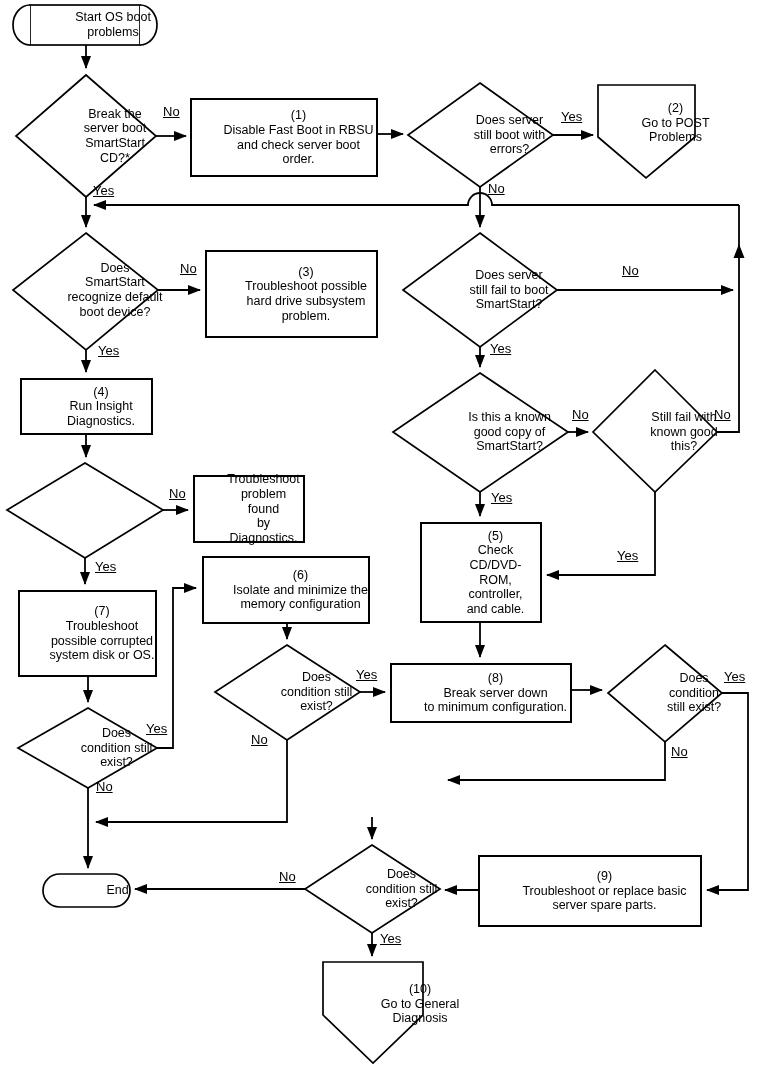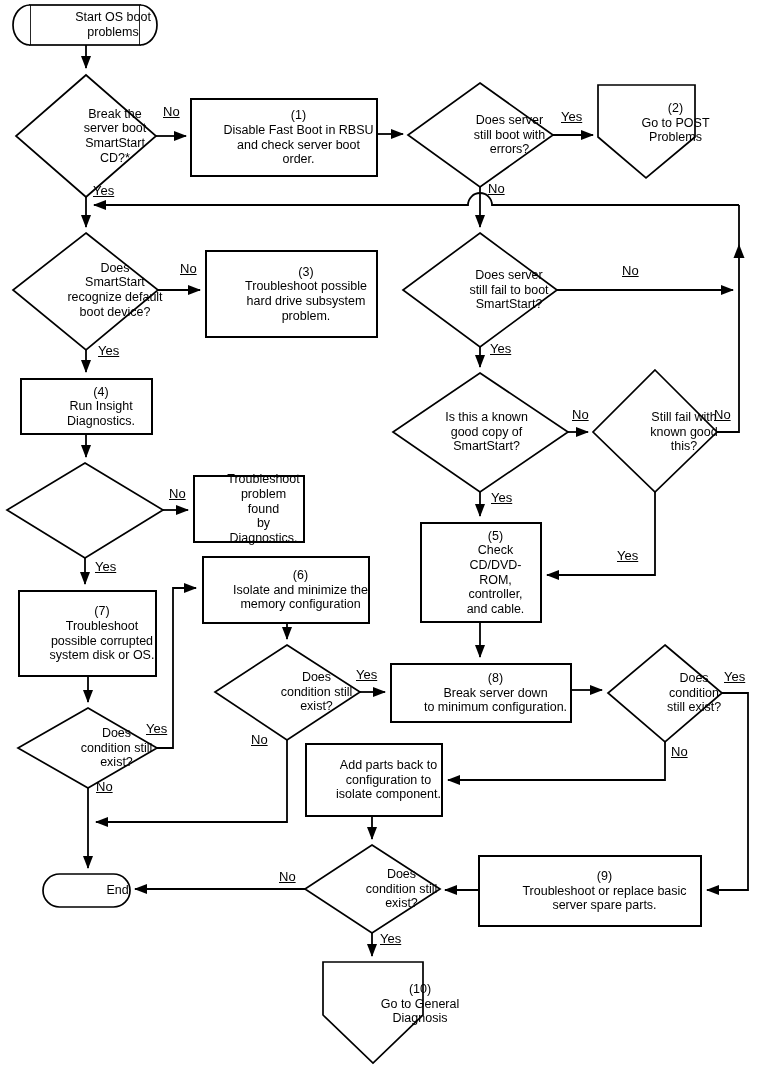--- a/index.html
+++ b/index.html
@@ -127,23 +127,20 @@
   <div class="node-text proc" style="left:202px;top:556px;width:168px;height:68px;">(6)
 Isolate and minimize the
 memory configuration</div>
   <div class="node-text proc" style="left:18px;top:590px;width:139px;height:87px;">(7)
 Troubleshoot
 possible corrupted
 system disk or OS.</div>
   <div class="node-text proc" style="left:390px;top:663px;width:182px;height:60px;">(8)
 Break server down
 to minimum configuration.</div>
-  <div class="node-text proc" style="left:305px;top:743px;width:138px;height:74px;">Add parts back to
-configuration to
-isolate component.</div>
   <div class="node-text proc" style="left:478px;top:855px;width:224px;height:72px;">(9)
 Troubleshoot or replace basic
 server spare parts.</div>
 
   <div class="node-text" style="left:14px;top:6px;width:140px;height:38px;">Start OS boot
 problems</div>
   <div class="node-text" style="left:16px;top:95px;width:140px;height:82px;">Break the
 server boot
 SmartStart
 CD?*</div>
@@ -153,21 +150,21 @@
   <div class="node-text" style="left:598px;top:92px;width:97px;height:62px;">(2)
 Go to POST
 Problems</div>
   <div class="node-text" style="left:10px;top:248px;width:152px;height:84px;">Does
 SmartStart
 recognize default
 boot device?</div>
   <div class="node-text" style="left:403px;top:250px;width:154px;height:80px;">Does server
 still fail to boot
 SmartStart?</div>
-  <div class="node-text" style="left:370px;top:394px;width:175px;height:76px;">Is this a known
+  <div class="node-text" style="left:393px;top:394px;width:175px;height:76px;">Is this a known
 good copy of
 SmartStart?</div>
   <div class="node-text" style="left:593px;top:394px;width:124px;height:76px;">Still fail with
 known good
 this?</div>
   <div class="node-text" style="left:18px;top:710px;width:139px;height:76px;">Does
 condition still
 exist?</div>
   <div class="node-text" style="left:215px;top:654px;width:145px;height:76px;">Does
 condition still

